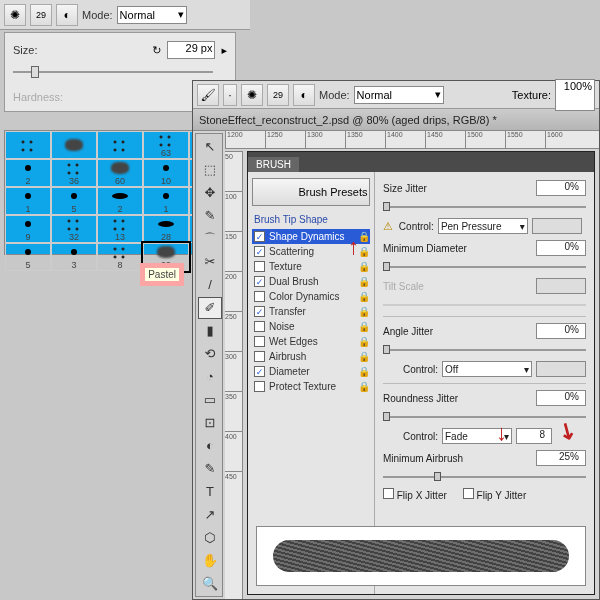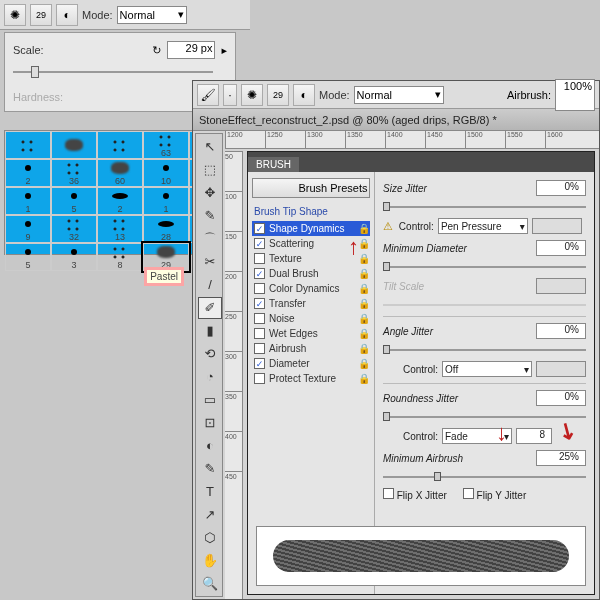--- a/index.html
+++ b/index.html
@@ -23,21 +23,21 @@
 
 
 .preset-grid { position: absolute; top: 130px; left: 4px; width: 232px; height: 125px; background: #0ea5e9; border: 1px solid #888; display: grid; grid-template-columns: repeat(5, 1fr); grid-template-rows: repeat(3, 1fr); }
 .preset-cell { border: 1px solid #ccc; display: flex; flex-direction: column; align-items: center; justify-content: center; font-size: 9px; color: #444; position: relative; }
 .preset-cell.selected { outline: 2px solid #000; }
 .brush-swatch { width: 22px; height: 16px; display: flex; align-items: center; justify-content: center; }
 .dot { border-radius: 50%; background: #000; }
 .ellipse { border-radius: 50%; background: #000; }
 .smudge { background: #444; border-radius: 40%; filter: blur(1px); }
 .splatter { background: radial-gradient(#222 20%, transparent 30%), radial-gradient(#222 20%, transparent 30%); background-size: 8px 8px; border-radius: 30%; }
-.tooltip { position: absolute; bottom: -16px; right: 4px; background: #ffffe1; border: 3px solid #fca5a5; padding: 1px 3px; font-size: 10px; z-index: 5; text-align: center; }
+.tooltip { position: absolute; bottom: -16px; right: 4px; background: #ffffe1; border: 5px solid #fca5a5; padding: 1px 3px; font-size: 10px; z-index: 5; text-align: center; }
 
 
 .app-window { position: absolute; right: 0; top: 80px; width: 408px; height: 520px; background: #d4d4d4; border: 1px solid #555; }
 .opt-bar { height: 28px; background: #ddd; border-bottom: 1px solid #999; display: flex; align-items: center; padding: 2px 4px; gap: 4px; }
 .opacity-box { margin-left: auto; display: flex; align-items: center; gap: 4px; font-size: 11px; }
 .pct-input { width: 40px; height: 32px; border: 1px solid #888; background: #fff; font-size: 11px; text-align: right; padding-right: 2px; }
 .doc-tab { height: 22px; background: linear-gradient(#ccc,#b5b5b5); border-bottom: 1px solid #888; display: flex; align-items: center; padding: 0 6px; font-size: 11px; color: #222; }
 
 .ruler-h { height: 18px; background: #e8e8e8; border-bottom: 1px solid #888; margin-left: 32px; display: flex; font-size: 7px; color: #555; overflow: hidden; }
 .ruler-h span { border-left: 1px solid #888; width: 40px; padding-left: 1px; }
@@ -48,30 +48,30 @@
 .tools { position: absolute; left: 2px; top: 52px; width: 28px; bottom: 2px; background: #d0d0d0; border: 1px solid #888; display: flex; flex-direction: column; gap: 1px; padding: 2px; }
 .tool { width: 24px; height: 22px; display: flex; align-items: center; justify-content: center; font-size: 13px; color: #333; }
 .tool.active { background: #eee; border: 1px solid #555; }
 
 
 .brush-panel { position: absolute; left: 54px; top: 70px; right: 4px; bottom: 4px; background: #4a4a4a; border: 1px solid #222; color: #ddd; }
 .panel-tab { height: 20px; display: flex; align-items: flex-end; }
 .panel-tab span { background: #666; color: #fff; padding: 2px 8px; font-size: 10px; }
 .panel-body { position: absolute; top: 20px; left: 0; right: 0; bottom: 0; background: #e5e5e5; color: #222; display: flex; }
 .left-col { width: 140px; border-right: 1px solid #aaa; padding: 6px 4px; }
-.presets-btn { width: 100%; height: 20px; background: linear-gradient(#f5f5f5,#ddd); border: 1px solid #888; font-size: 11px; margin-bottom: 6px; padding-left: 44px; }
+.presets-btn { width: 100%; height: 28px; background: linear-gradient(#f5f5f5,#ddd); border: 1px solid #888; font-size: 11px; margin-bottom: 6px; padding-left: 44px; }
 .opt-row { display: flex; align-items: center; gap: 4px; font-size: 10px; padding: 2px 2px; position: relative; color: #333; }
 .opt-row.header { font-size: 10px; color: #2a4aaa; margin-bottom: 2px; }
 .opt-row.selected { background: #2a5bd7; color: #fff; }
 .cb { width: 11px; height: 11px; border: 1px solid #666; background: #fff; display: inline-flex; align-items: center; justify-content: center; font-size: 9px; color: #2a5bd7; }
 .lock { margin-left: auto; width: 10px; font-size: 10px; color: #555; }
 
 .right-col { flex: 1; padding: 8px; font-size: 10px; }
 .field { display: flex; align-items: center; gap: 4px; margin-bottom: 6px; }
-.field-label { flex: 1; font-style: italic; }
+.field-label { flex: 1; }
 .val-input { width: 50px; height: 16px; border: 1px solid #888; background: #fff; text-align: right; padding-right: 6px; font-size: 10px; }
 .mini-slider { height: 10px; position: relative; margin-bottom: 6px; }
 .mini-slider .tr { height: 2px; background: #999; position: absolute; top: 4px; left: 0; right: 0; }
 .mini-slider .th { width: 7px; height: 9px; background: #ccc; border: 1px solid #555; position: absolute; top: 0; }
 .mini-slider.disabled .tr { background: #ccc; }
 .sel { width: 90px; height: 16px; border: 1px solid #888; background: #fff; font-size: 10px; display: flex; align-items: center; justify-content: space-between; padding: 0 2px; }
 .divider { height: 1px; background: #bbb; margin: 6px 0; }
 .brush-preview { position: absolute; left: 8px; right: 8px; bottom: 8px; height: 60px; background: #fff; border: 1px solid #888; display: flex; align-items: center; justify-content: center; overflow: hidden; }
 .stroke { width: 90%; height: 32px; background: repeating-linear-gradient(15deg,#222,#222 2px,#555 2px,#555 4px); border-radius: 18px; filter: blur(0.5px); opacity: 0.85; }
 
@@ -87,21 +87,21 @@
   <div class="tb-btn">◐</div>
   <span class="mode-label">Mode:</span>
   <div class="mode-select">
       <span>Normal</span>
       <span>▾</span>
     </div>
 </div>
 
 <div class="size-panel">
   <div class="size-row">
-    <span class="size-label">Scale:</span>
+    <span class="size-label">Size:</span>
     <span style="display:flex;align-items:center;gap:6px">
       <span>↻</span>
       <div class="size-input">29 px</div>
       <span>▸</span>
     </span>
   </div>
   <div class="slider">
       <div class="slider-track"></div>
       <div class="slider-thumb" style="left:18px"></div>
     </div>
@@ -262,21 +262,21 @@
     <div class="tb-btn" style="width:14px">·</div>
     <div class="tb-btn">✺</div>
     <div class="tb-btn" style="font-size:9px">29</div>
     <div class="tb-btn">◐</div>
     <span class="mode-label">Mode:</span>
     <div class="mode-select" style="width:90px">
         <span>Normal</span>
         <span>▾</span>
       </div>
     <div class="opacity-box">
-      <span>Airbrush:</span>
+      <span>Texture:</span>
       <div class="pct-input">100%</div>
     </div>
   </div>
   <div class="doc-tab">
       <span>StoneEffect_reconstruct_2.psd @ 80% (aged drips, RGB/8) *</span>
     </div>
   <div class="ruler-h" id="ruler-h">
       <span>1200</span>
       <span>1250</span>
       <span>1300</span>

